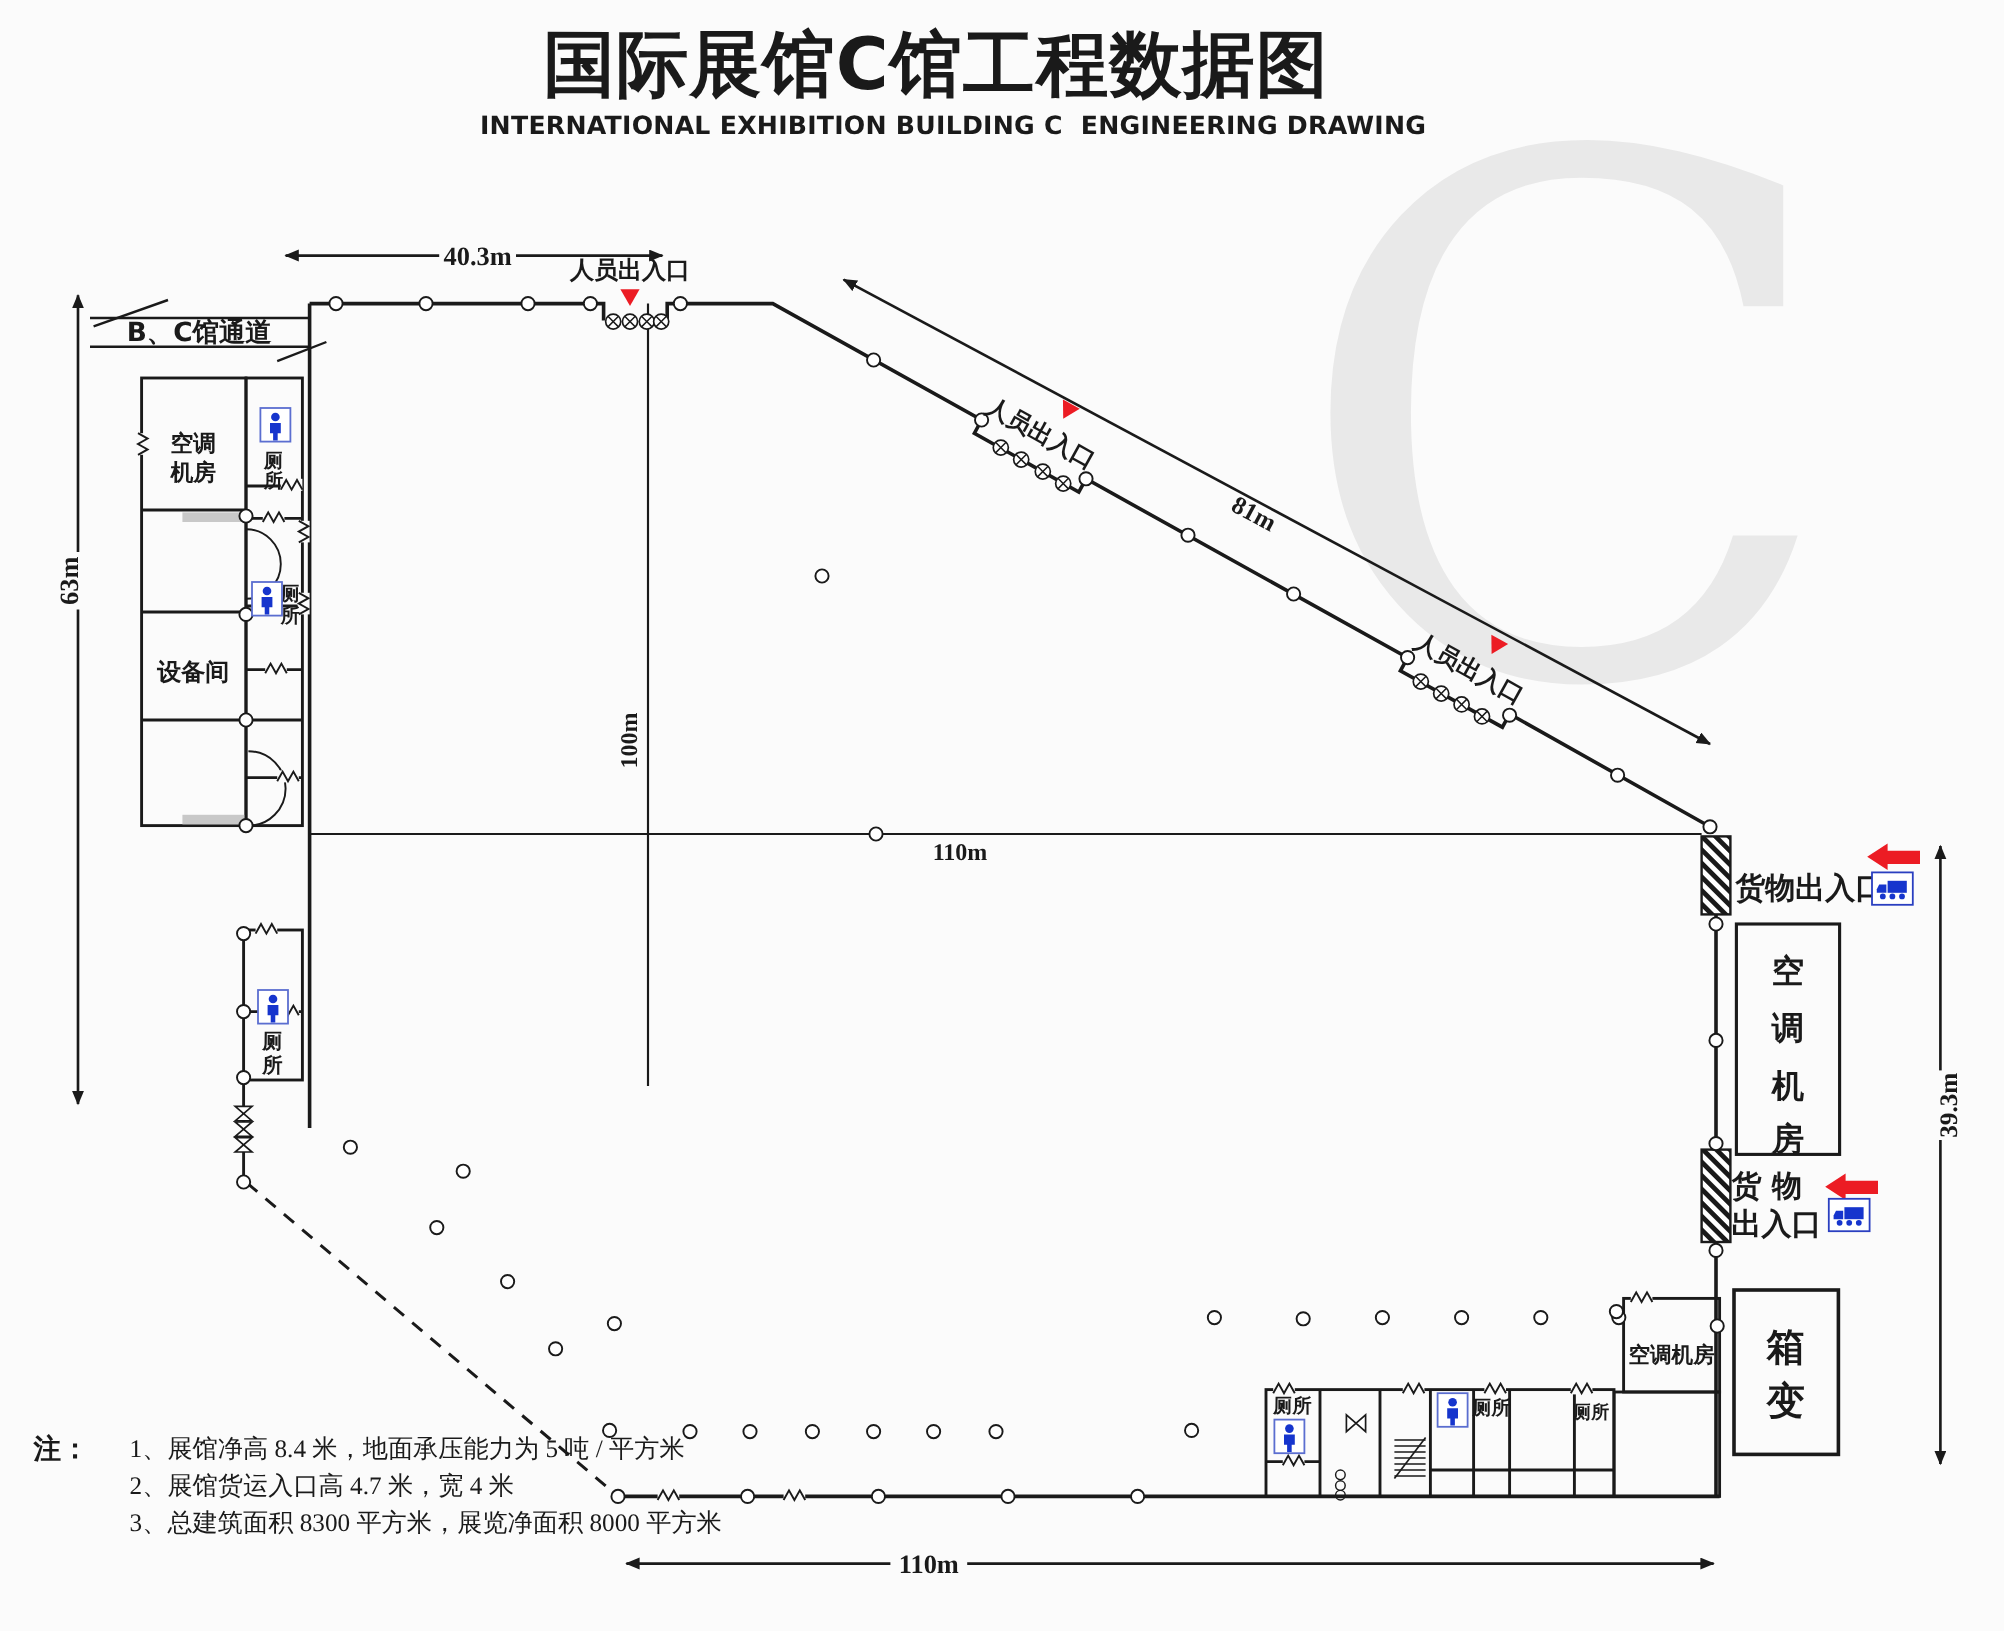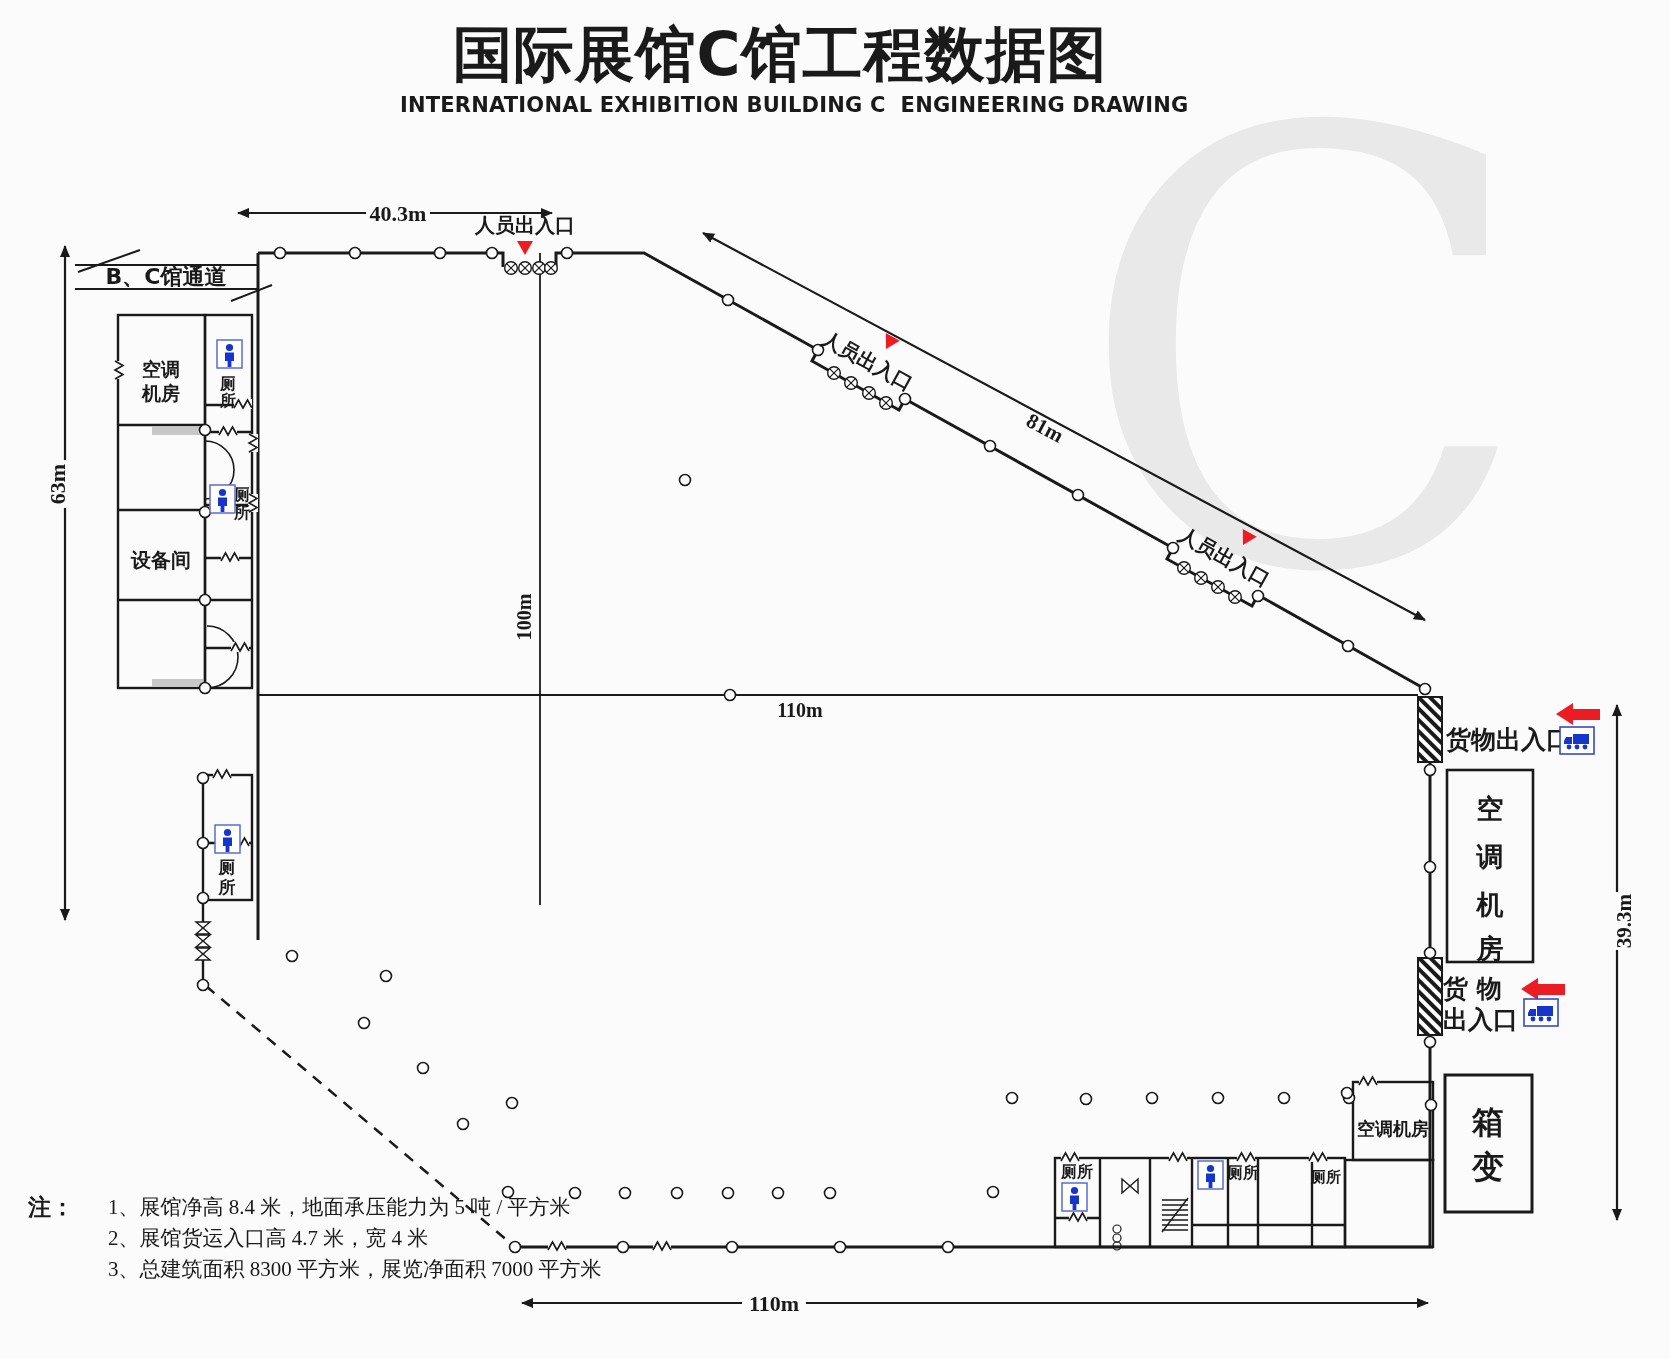--- a/index.html
+++ b/index.html
@@ -330,17 +330,17 @@
       <use href="#person" x="1062" y="1183"></use>
       <use href="#person" x="1198" y="1161"></use>
     </g>
   </svg>
 
   <div class="notes">
     <span class="notes-prefix">注：</span>
     <div class="notes-items">
       <div class="note-line">1、展馆净高 8.4 米，地面承压能力为 5 吨 / 平方米</div>
       <div class="note-line">2、展馆货运入口高 4.7 米，宽 4 米</div>
-      <div class="note-line">3、总建筑面积 8300 平方米，展览净面积 7000 平方米</div>
+      <div class="note-line">3、总建筑面积 8300 平方米，展览净面积 8000 平方米</div>
     </div>
   </div>
 
 </div>
 
 </body></html>

